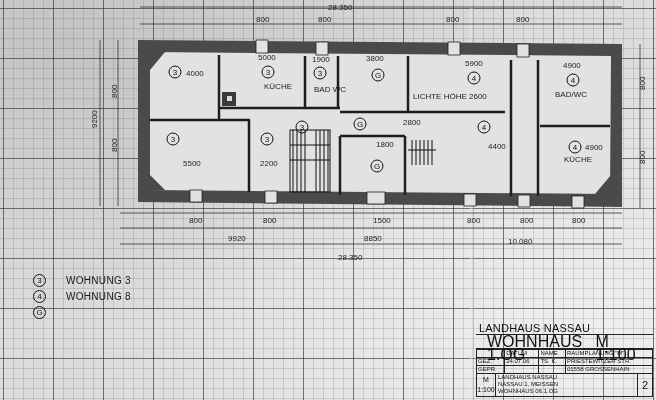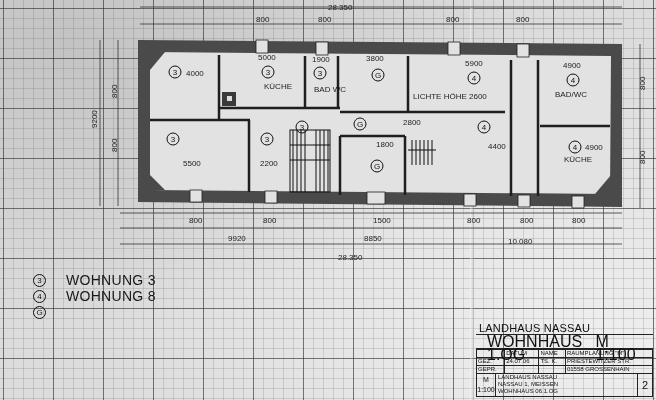--- a/index.html
+++ b/index.html
@@ -30,21 +30,21 @@
     .lbl { font-family:"Liberation Sans", sans-serif; font-size:8px; fill:#222; }
     .circ { fill:none; stroke:#111; stroke-width:1; }
     .ctxt { font-family:"Liberation Sans", sans-serif; font-size:8px; fill:#111; text-anchor:middle; dominant-baseline:central; }
 
     #legend { position:absolute; left:33px; top:272px; }
     .legend-row { display:flex; align-items:center; height:16px; }
     .legend-sym {
       width:11px; height:11px; border:1px solid #111; border-radius:50%;
       font-size:8px; line-height:11px; text-align:center; color:#111;
     }
-    .legend-label { margin-left:20px; font-size:14px; color:#1a1a1a; letter-spacing:0.3px; }
+    .legend-label { margin-left:20px; font-size:10px; color:#1a1a1a; letter-spacing:0.3px; }
 
     #titleblock { position:absolute; left:476px; top:322px; width:177px; color:#111; }
     #tb-project { font-size:11px; letter-spacing:0.2px; padding-left:3px; height:12px; line-height:12px; border-bottom:1px solid #222; }
     #tb-sub { font-size:16px; padding-left:11px; height:13px; line-height:13px; display:flex; border-bottom:1px solid #222; }
     #tb-sub .scale { margin-left:auto; margin-right:12px; }
     #tb-table { border-collapse:collapse; width:100%; font-size:6px; }
     #tb-table td { border:1px solid #222; padding:0 1px; height:7px; line-height:7px; white-space:nowrap; overflow:hidden; }
     #tb-lower { display:flex; border:1px solid #222; border-top:none; height:22px; font-size:7px; }
     #tb-lower .m { width:18px; border-right:1px solid #222; text-align:center; line-height:10px; padding-top:1px; }
     #tb-lower .addr { flex:1; font-size:6px; line-height:7px; padding-left:2px; border-right:1px solid #222; }

